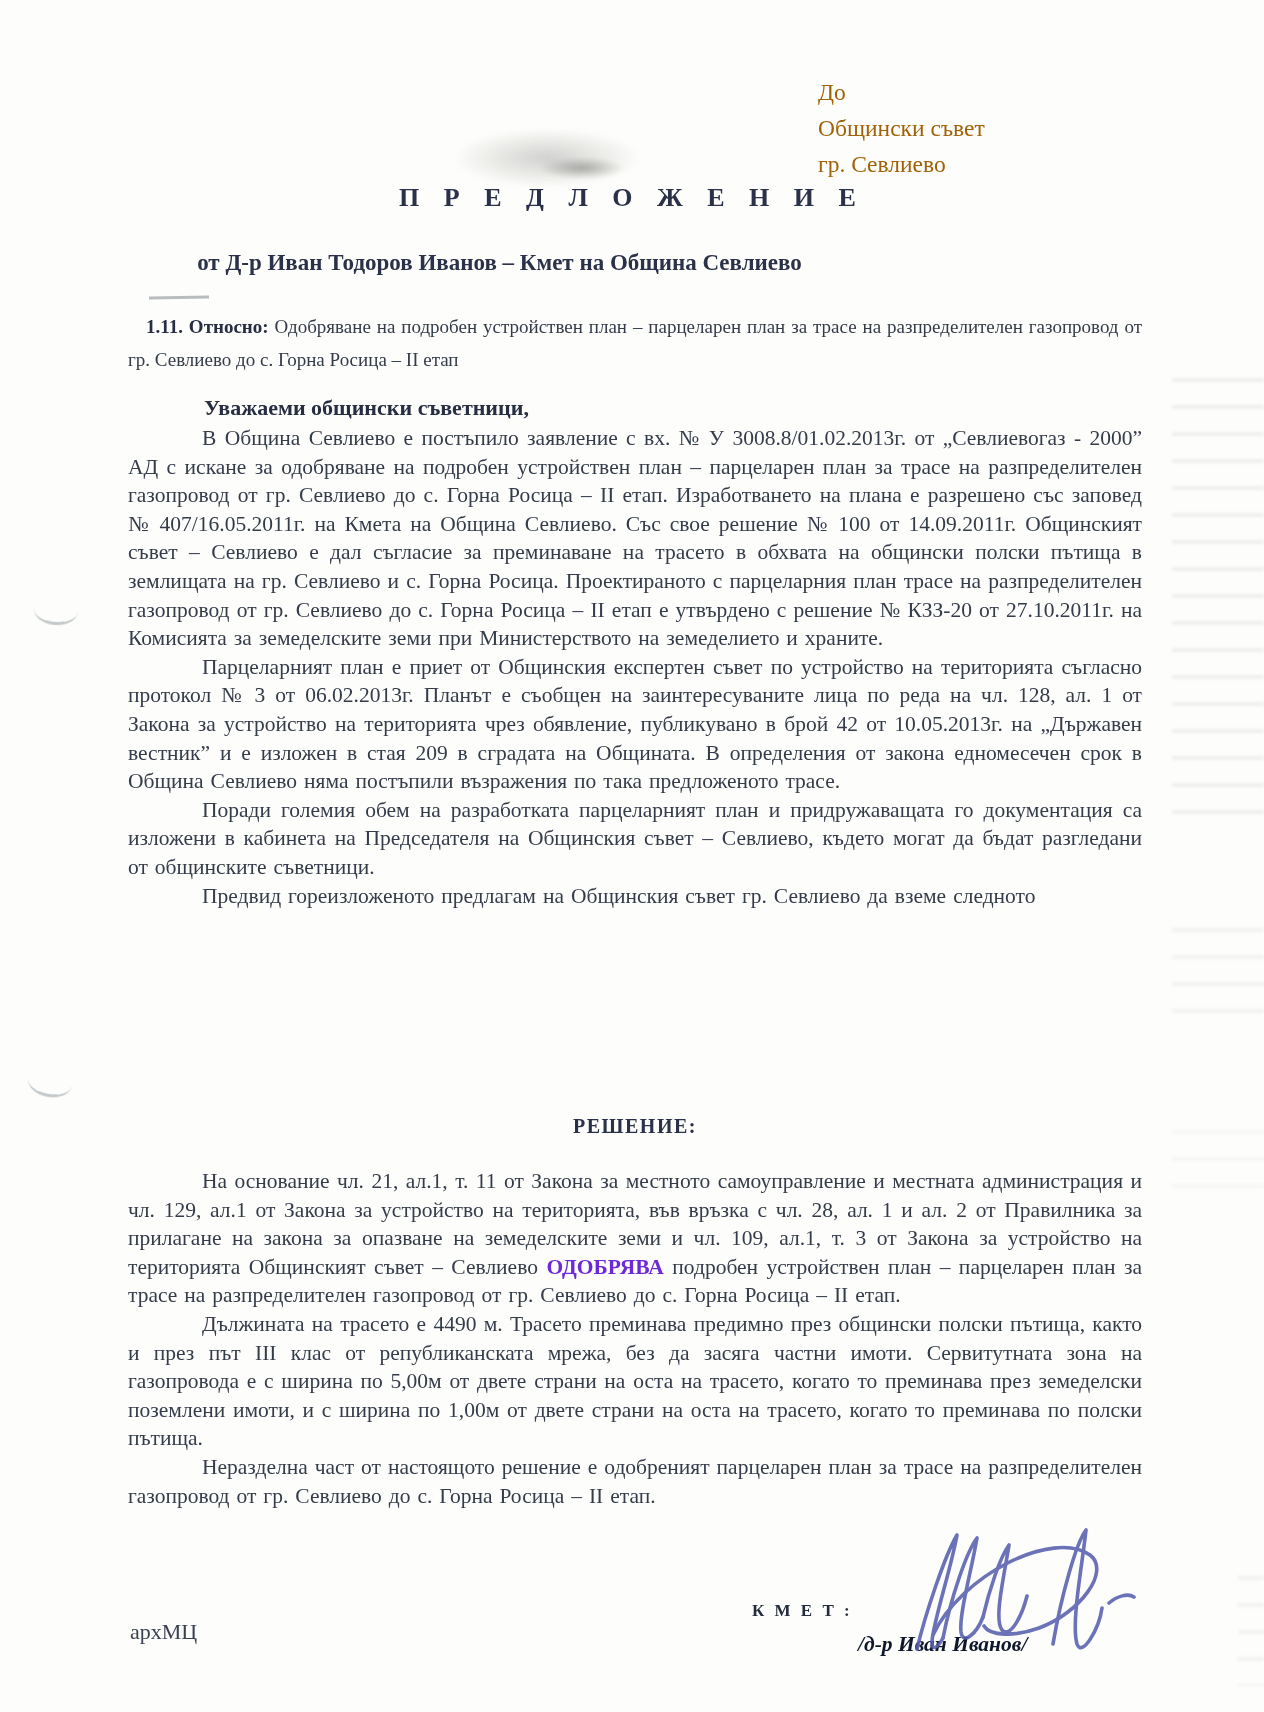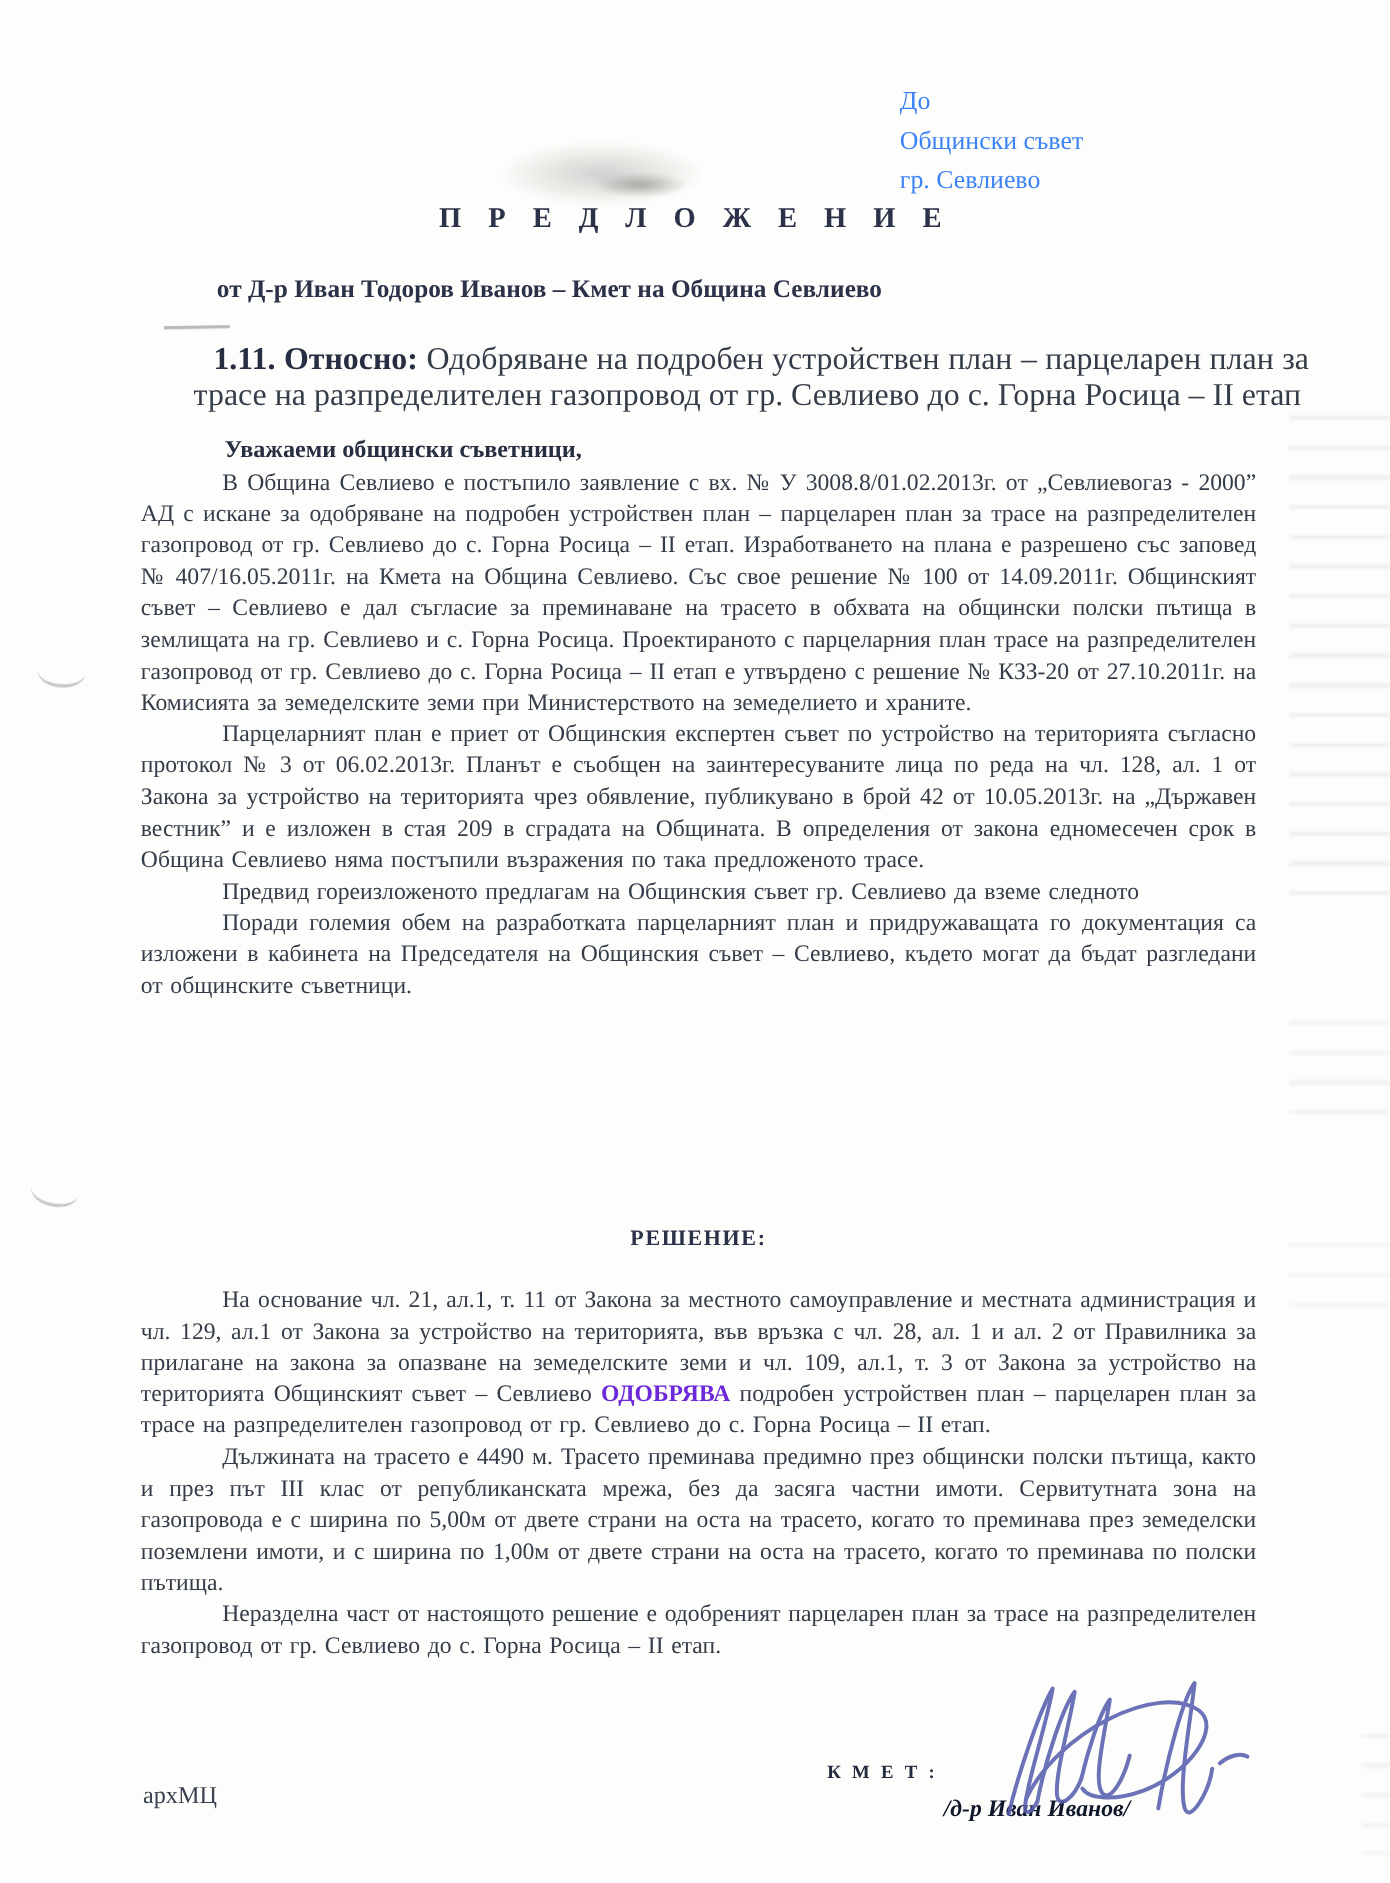--- a/index.html
+++ b/index.html
@@ -3,32 +3,32 @@
 <meta charset="utf-8">
 <style>
   html,body { margin:0; padding:0; background:#ffffff; }
   .page {
     position:relative; width:1264px; height:1712px;
     background:#fdfdfb; overflow:hidden;
     font-family:"Liberation Serif","DejaVu Serif",serif;
     color:#343b49;
   }
   
-  .recipient { position:absolute; left:818px; top:74px; font-size:23.5px; line-height:36px; color:#3b82f6; }
+  .recipient { position:absolute; left:818px; top:74px; font-size:23.5px; line-height:36px; color:#a16207; }
   .doc-title {
     position:absolute; left:0; top:183px; width:1264px; text-align:center;
     font-weight:bold; font-size:26px; letter-spacing:9px; color:#2a3148;
   }
   .author {
     position:absolute; left:0; top:250px; width:999px; text-align:center;
     font-weight:bold; font-size:23px; color:#2a3148;
   }
   .subject {
     position:absolute; left:128px; top:310px; width:1014px;
-    text-align:justify; text-indent:18px; font-size:29px; line-height:33px;margin-left:48px;
+    text-align:justify; text-indent:18px; font-size:19px; line-height:33px;
   }
   .subject b { color:#272e42; }
   .salutation {
     position:absolute; left:204px; top:395px;
     font-weight:bold; font-size:22px; color:#272e42;
   }
   .body { text-align:justify; font-size:21.5px; line-height:28.6px; word-spacing:1.6px; }
   .body p { margin:0; text-indent:74px; }
   .body b { color:#6d28d9; }
   .body1 { position:absolute; left:128px; top:424px; width:1014px; }
@@ -100,22 +100,22 @@
   <div class="subject">
     <b>1.11. Относно:</b>
     <span>Одобряване на подробен устройствен план –  парцеларен план за трасе на разпределителен газопровод от гр. Севлиево до с. Горна Росица – II етап</span>
   </div>
 
   <div class="salutation">Уважаеми общински съветници,</div>
 
   <div class="body body1">
     <p>В Община Севлиево е постъпило заявление с вх. № У 3008.8/01.02.2013г. от „Севлиевогаз - 2000” АД с искане за одобряване на подробен устройствен план – парцеларен план за трасе на разпределителен газопровод от гр. Севлиево до с. Горна Росица – II етап. Изработването на плана е разрешено със заповед № 407/16.05.2011г. на Кмета на Община Севлиево. Със свое решение № 100 от 14.09.2011г. Общинският съвет – Севлиево е дал съгласие за преминаване на трасето в обхвата на общински полски пътища в землищата на гр. Севлиево и с. Горна Росица. Проектираното с парцеларния план трасе на разпределителен газопровод от гр. Севлиево до с. Горна Росица – II етап е утвърдено с решение № КЗЗ-20 от 27.10.2011г. на Комисията за земеделските земи при Министерството на земеделието и храните.</p>
     <p>Парцеларният план е приет от Общинския експертен съвет по устройство на територията съгласно протокол № 3 от 06.02.2013г. Планът е съобщен на заинтересуваните лица по реда на чл. 128, ал. 1 от Закона за устройство на територията чрез обявление, публикувано в брой 42 от 10.05.2013г. на „Държавен вестник” и е изложен в стая 209 в сградата на Общината. В определения от закона едномесечен срок в Община Севлиево няма постъпили възражения по така предложеното трасе.</p>
+    <p>Поради големия обем на разработката парцеларният план и придружаващата го документация са изложени в кабинета на Председателя на Общинския съвет – Севлиево, където могат да бъдат разгледани от общинските съветници.</p>
     <p>Предвид гореизложеното предлагам на Общинския съвет гр. Севлиево да вземе следното</p>
-    <p>Поради големия обем на разработката парцеларният план и придружаващата го документация са изложени в кабинета на Председателя на Общинския съвет – Севлиево, където могат да бъдат разгледани от общинските съветници.</p>
   </div>
 
   <div class="decision-heading">РЕШЕНИЕ:</div>
 
   <div class="body body2">
     <p>
       <span>На основание чл. 21, ал.1, т. 11 от Закона за местното самоуправление и местната администрация и  чл. 129, ал.1 от Закона за устройство на територията, във връзка с чл. 28, ал. 1 и ал. 2 от Правилника за прилагане на закона за опазване на земеделските земи и чл. 109, ал.1, т. 3 от Закона за устройство на територията Общинският съвет – Севлиево</span>
       <b>ОДОБРЯВА</b>
       <span>подробен устройствен план – парцеларен план за трасе на разпределителен газопровод от гр. Севлиево до с. Горна Росица – II етап.</span>
     </p>

